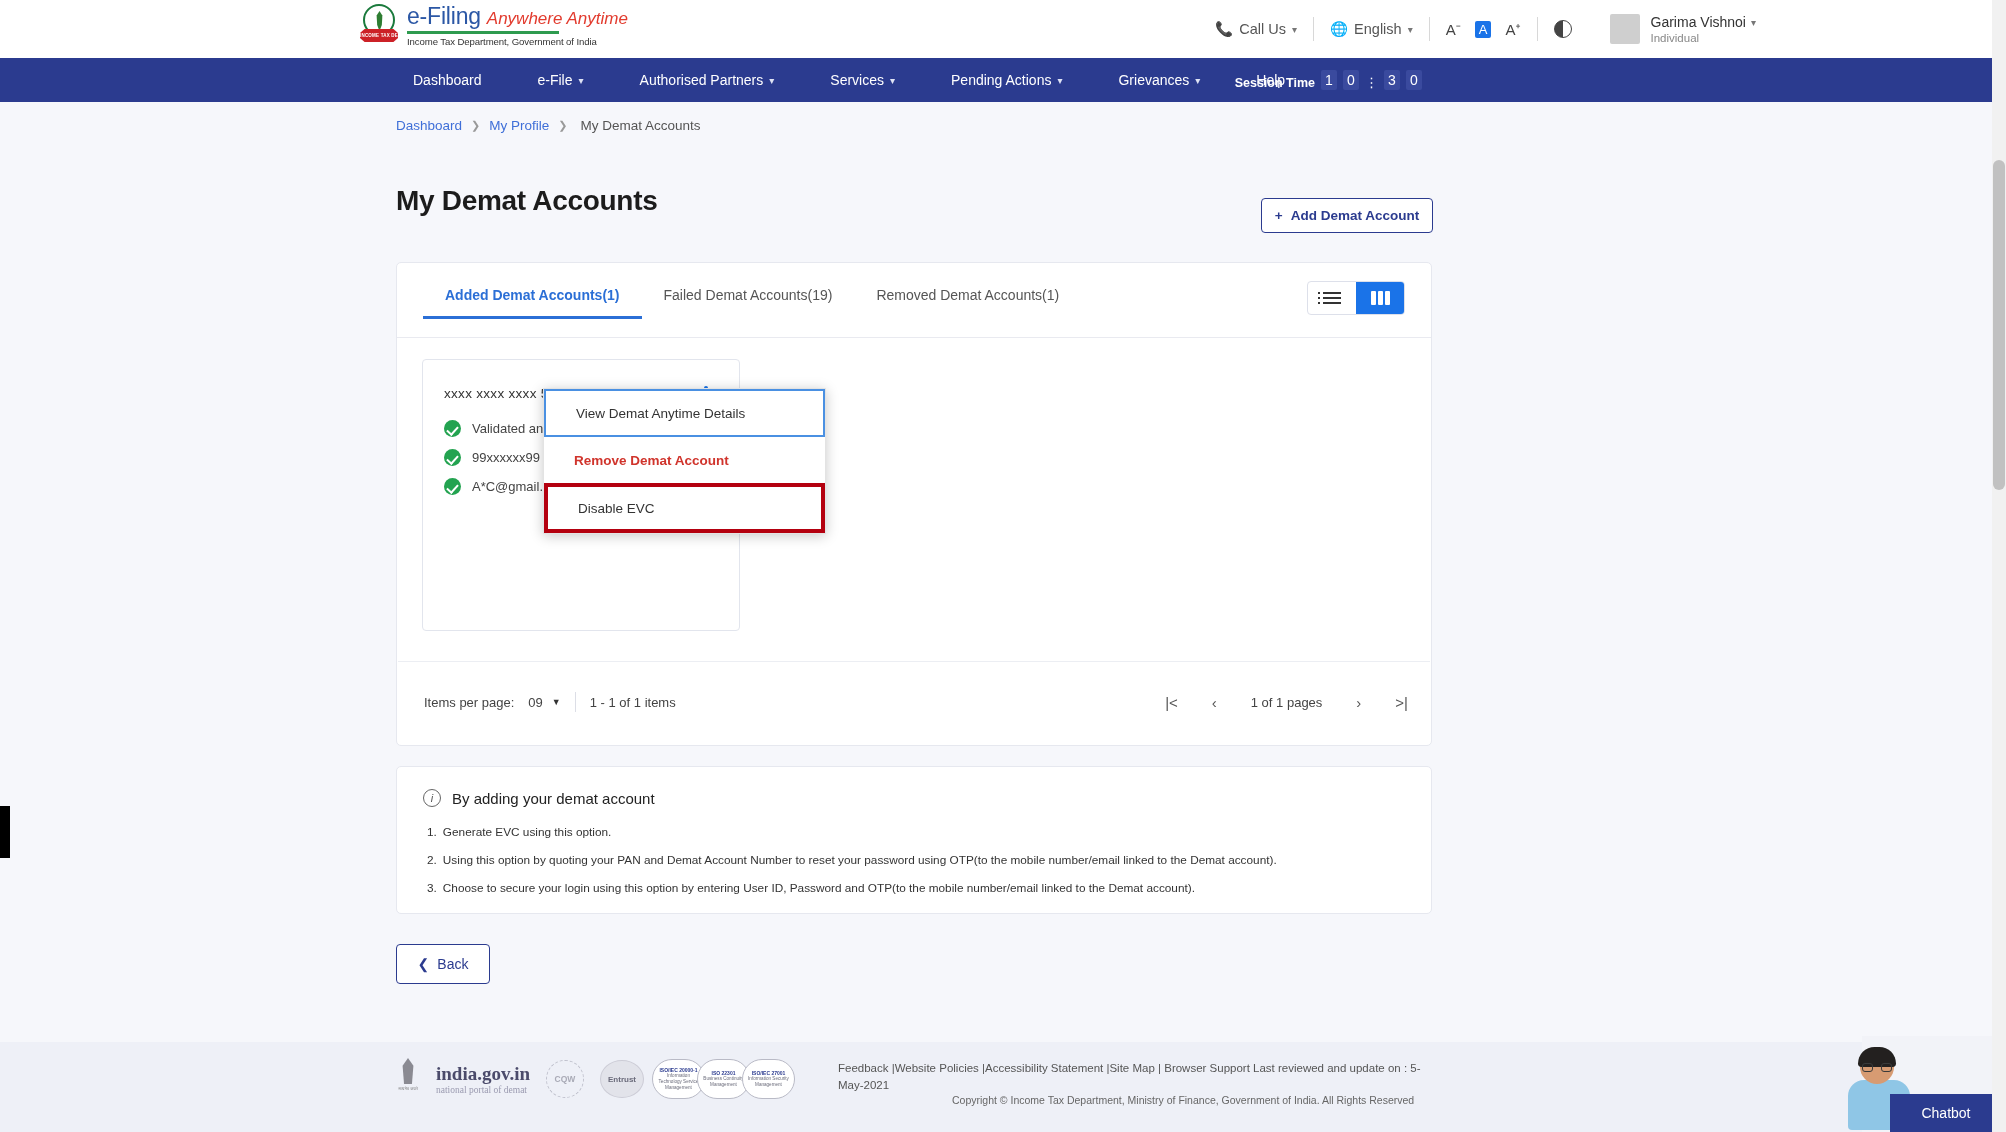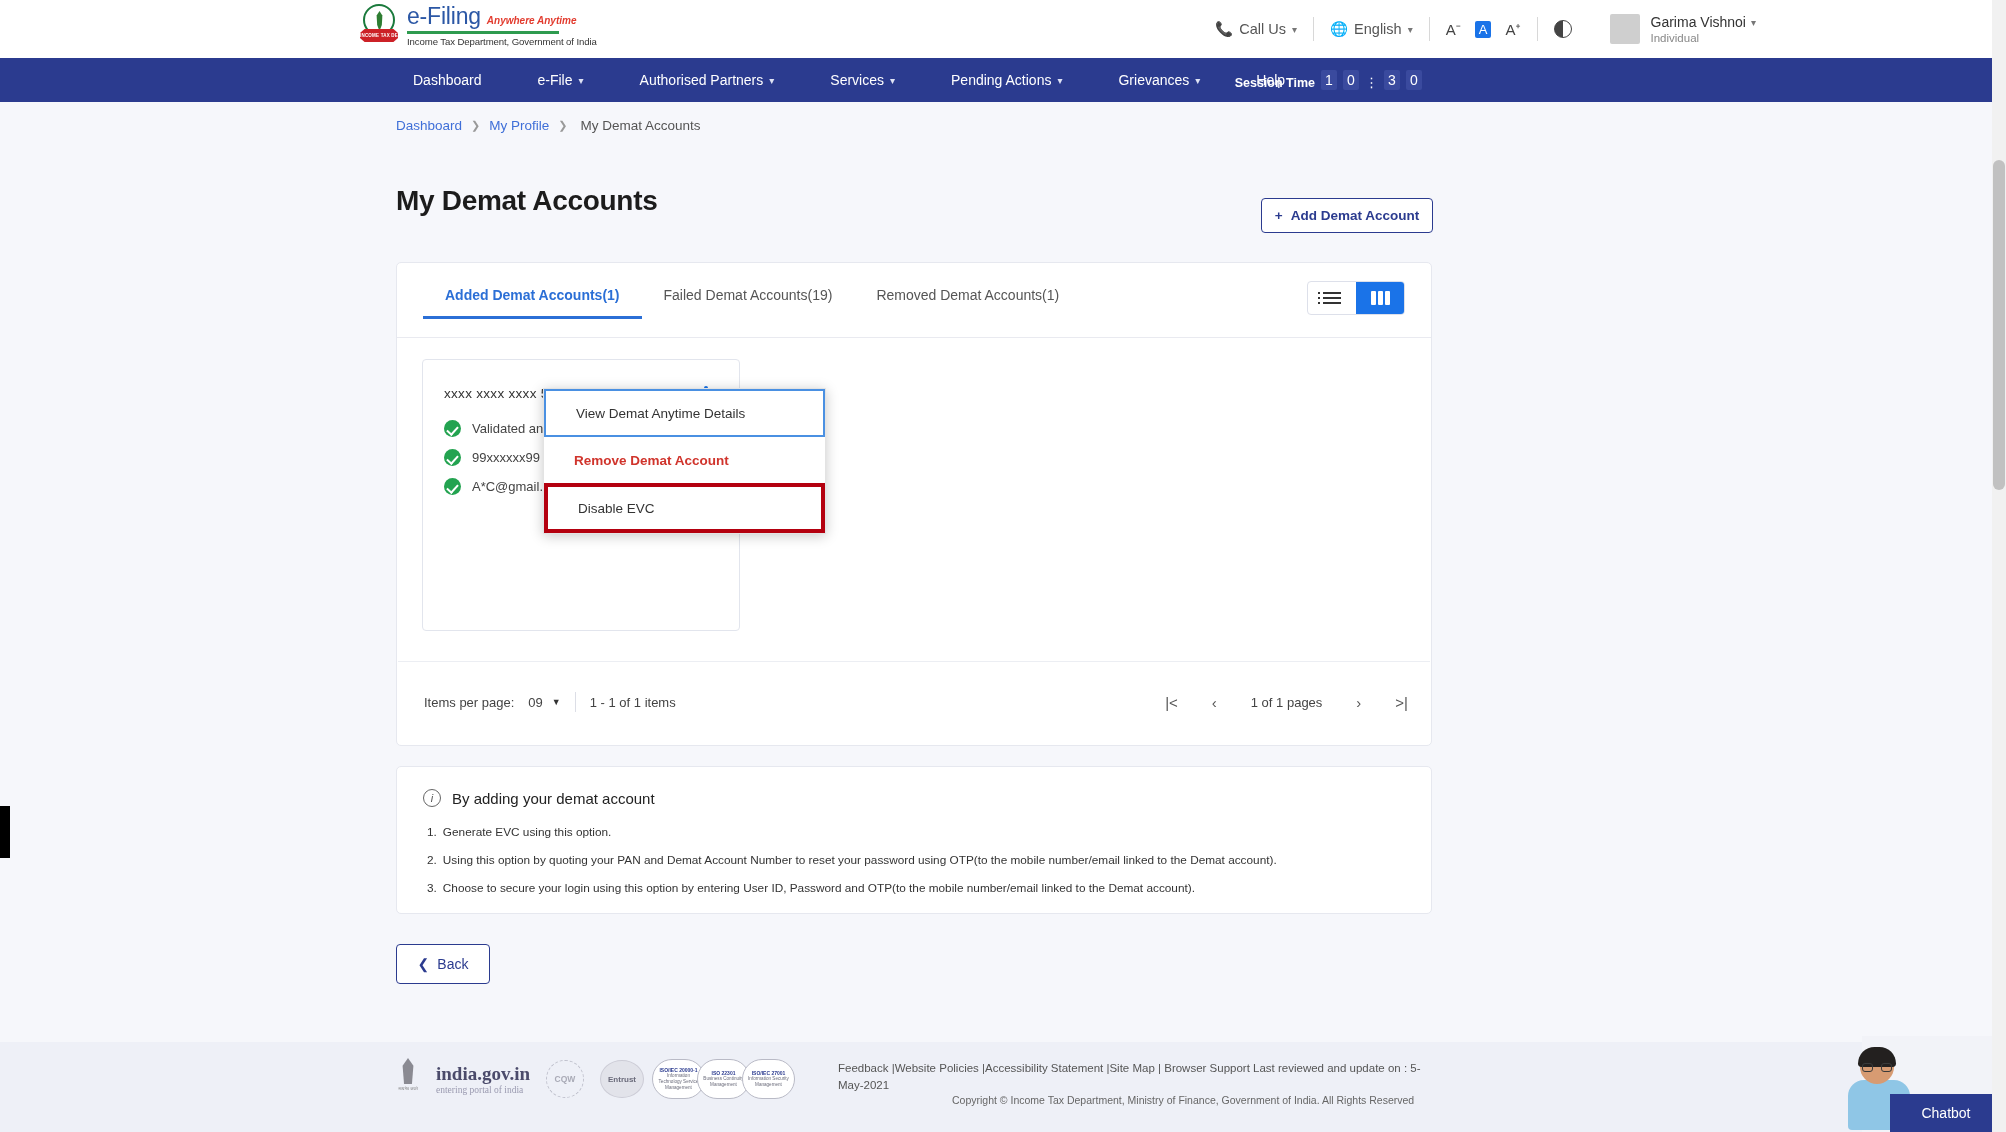--- a/index.html
+++ b/index.html
@@ -36,21 +36,21 @@
     background: #cc2127; border-radius: 2px;
     clip-path: polygon(0 30%, 12% 0, 88% 0, 100% 30%, 100% 70%, 88% 100%, 12% 100%, 0 70%);
   }
   .emblem .ribbon span {
     display: block; font-size: 4.5px; color: #fff; text-align: center; line-height: 13px;
     letter-spacing: .2px; white-space: nowrap; font-weight: bold;
   }
   .logo-text { display: flex; flex-direction: column; }
   .logo-line1 { display: flex; align-items: baseline; gap: 6px; }
   .logo-efiling { font-size: 23px; color: #2b57a5; letter-spacing: -0.2px; }
-  .logo-tag { font-size: 10px; color: #e23b2e; font-style: italic; font-weight: bold; }
+  .logo-tag { font-size: 17px; color: #e23b2e; font-style: italic; font-weight: normal; }
   .logo-rule { width: 152px; height: 2.5px; background: #2e9b4f; margin: 1px 0 2px 0; }
   .logo-dept { font-size: 9.6px; color: #333; letter-spacing: -0.1px; }
 
   .hdr-right { position: absolute; right: 0px; top: 0; height: 58px; display: flex; align-items: center; }
   .hdr-item { display: flex; align-items: center; gap: 6px; font-size: 14.5px; color: #555; padding: 0 16px; cursor: pointer; }
   .hdr-div { width: 1px; height: 24px; background: #d8d8d8; }
   .caret { font-size: 10px; color: #777; }
   .fsz { display: flex; align-items: center; gap: 14px; padding: 0 16px; }
   .fsz span { font-size: 15px; color: #444; cursor: pointer; }
   .fsz .sel { background: #1a73e8; color: #fff; padding: 1px 4px; font-size: 13px; border-radius: 2px; }
@@ -407,21 +407,21 @@
   </div>
 
   <div class="footer">
     <div class="f-logos">
       <div class="f-emblem">
         <div class="top"></div>
         <div class="cap">सत्यमेव जयते</div>
       </div>
       <div class="indiagov">
         <span class="t1">india.gov.in</span>
-        <span class="t2">entering portal of india</span>
+        <span class="t2">national portal of demat</span>
       </div>
       <div class="seal">CQW</div>
       <div class="seal2">Entrust</div>
       <div class="isoblock">
         <div class="iso">
           <span class="hdg">ISO/IEC 20000-1</span>
           <span>Information Technology Service Management</span>
         </div>
         <div class="iso">
           <span class="hdg">ISO 22301</span>

